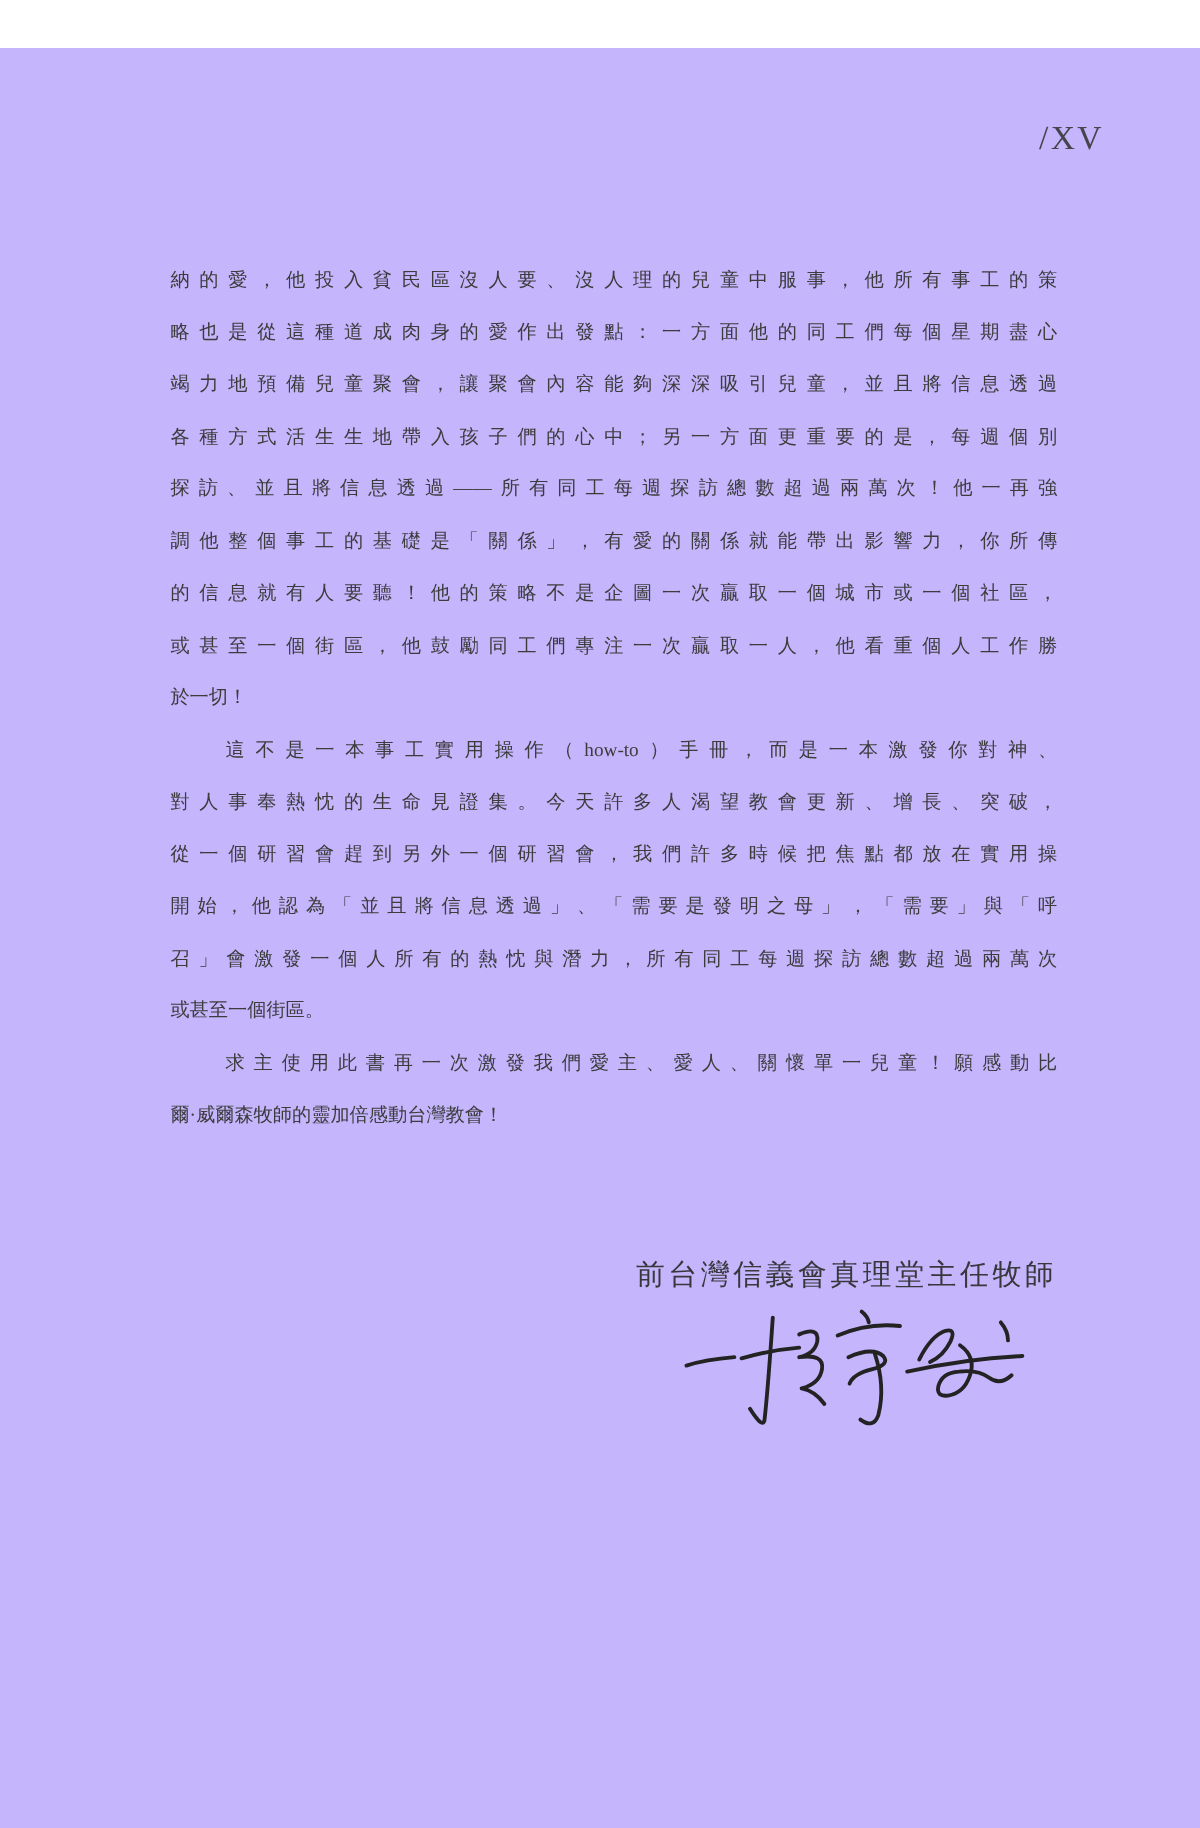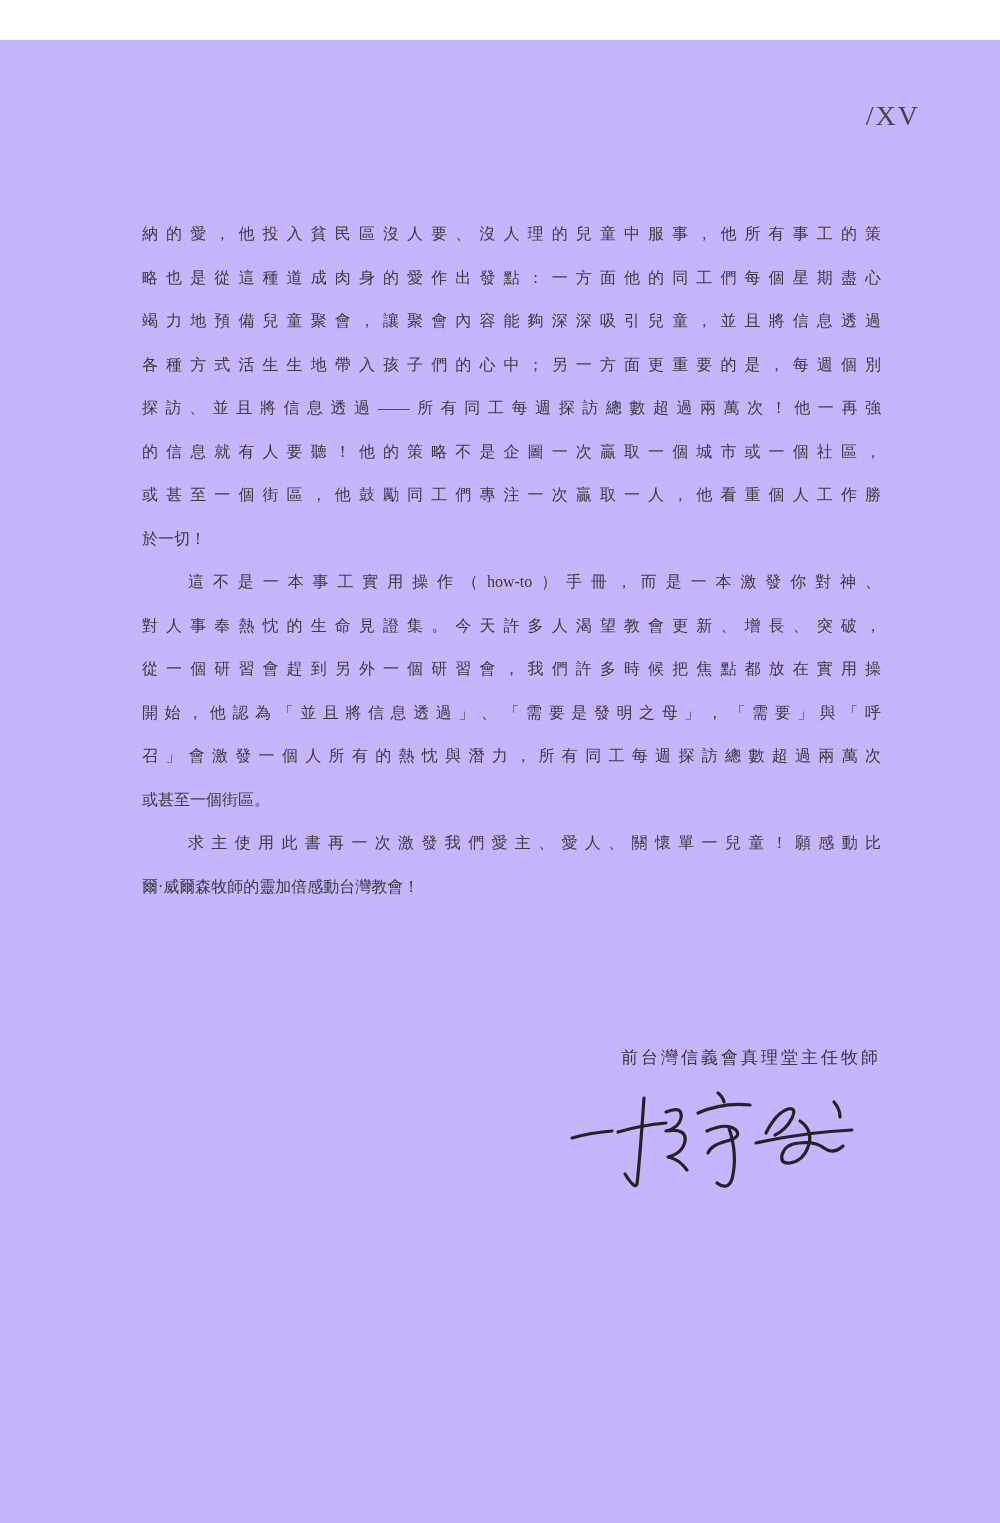--- a/index.html
+++ b/index.html
@@ -46,21 +46,21 @@
   }
   .line.indent {
     text-indent: 46px;
   }
   .attribution {
     position: absolute;
     left: 142px;
     top: 1006px;
     width: 739px;
     text-align: right;
-    font-size: 17px;
+    font-size: 24px;
     letter-spacing: 3px;
     color: #38383c;
   }
   .signature {
     position: absolute;
     left: 560px;
     top: 1046px;
     width: 310px;
     height: 120px;
   }
@@ -82,20 +82,21 @@
 <div class="page">
 
   <div class="page-number">/XV</div>
 
   <div class="text-block">
       <div class="line">納的愛，他投入貧民區沒人要、沒人理的兒童中服事，他所有事工的策</div>
       <div class="line">略也是從這種道成肉身的愛作出發點：一方面他的同工們每個星期盡心</div>
       <div class="line">竭力地預備兒童聚會，讓聚會內容能夠深深吸引兒童，並且將信息透過</div>
       <div class="line">各種方式活生生地帶入孩子們的心中；另一方面更重要的是，每週個別</div>
       <div class="line">探訪、並且將信息透過——所有同工每週探訪總數超過兩萬次！他一再強</div>
+      <div class="line">調他整個事工的基礎是「關係」，有愛的關係就能帶出影響力，你所傳</div>
       <div class="line">的信息就有人要聽！他的策略不是企圖一次贏取一個城市或一個社區，</div>
       <div class="line">或甚至一個街區，他鼓勵同工們專注一次贏取一人，他看重個人工作勝</div>
       <div class="line end">於一切！</div>
       <div class="line indent">這不是一本事工實用操作（how-to）手冊，而是一本激發你對神、</div>
       <div class="line">對人事奉熱忱的生命見證集。今天許多人渴望教會更新、增長、突破，</div>
       <div class="line">從一個研習會趕到另外一個研習會，我們許多時候把焦點都放在實用操</div>
       <div class="line">開始，他認為「並且將信息透過」、「需要是發明之母」，「需要」與「呼</div>
       <div class="line">召」會激發一個人所有的熱忱與潛力，所有同工每週探訪總數超過兩萬次</div>
       <div class="line end">或甚至一個街區。</div>
       <div class="line indent">求主使用此書再一次激發我們愛主、愛人、關懷單一兒童！願感動比</div>

